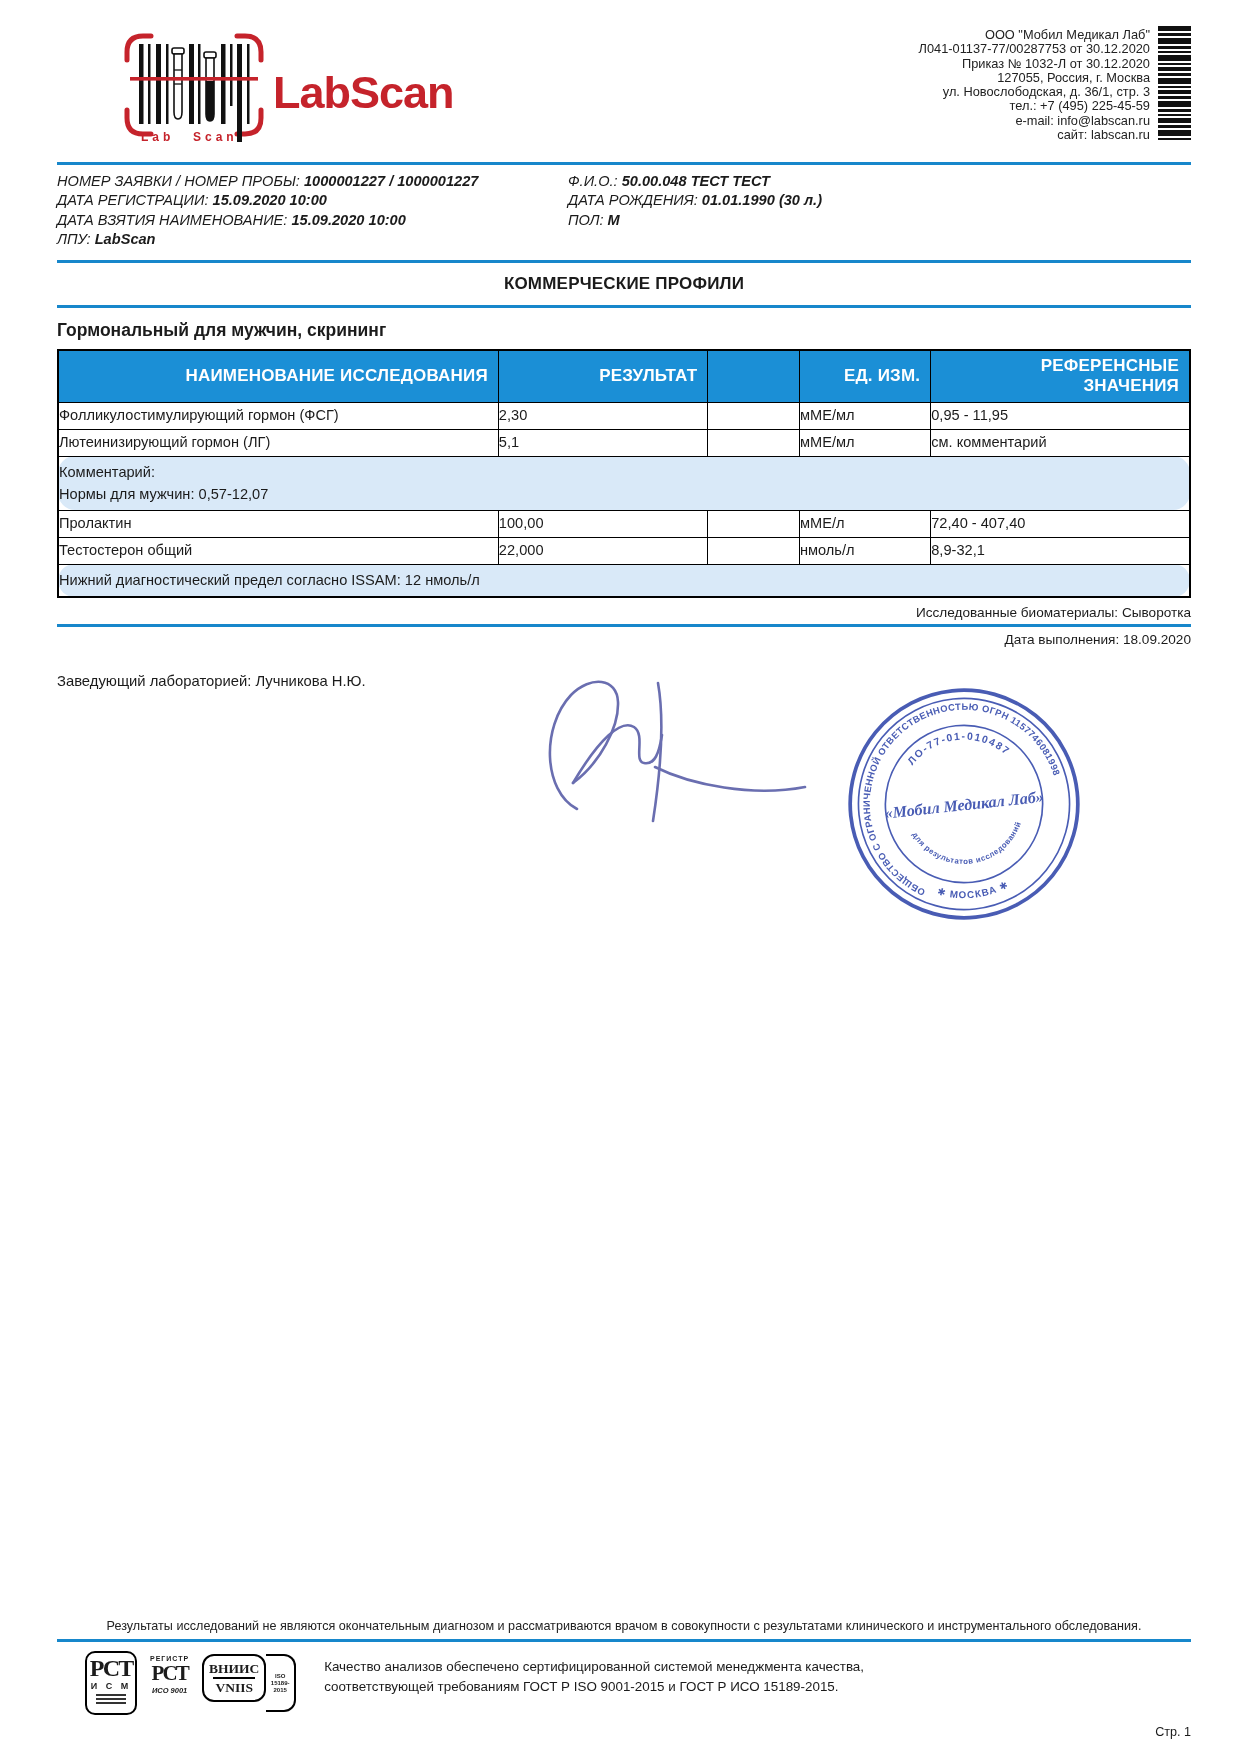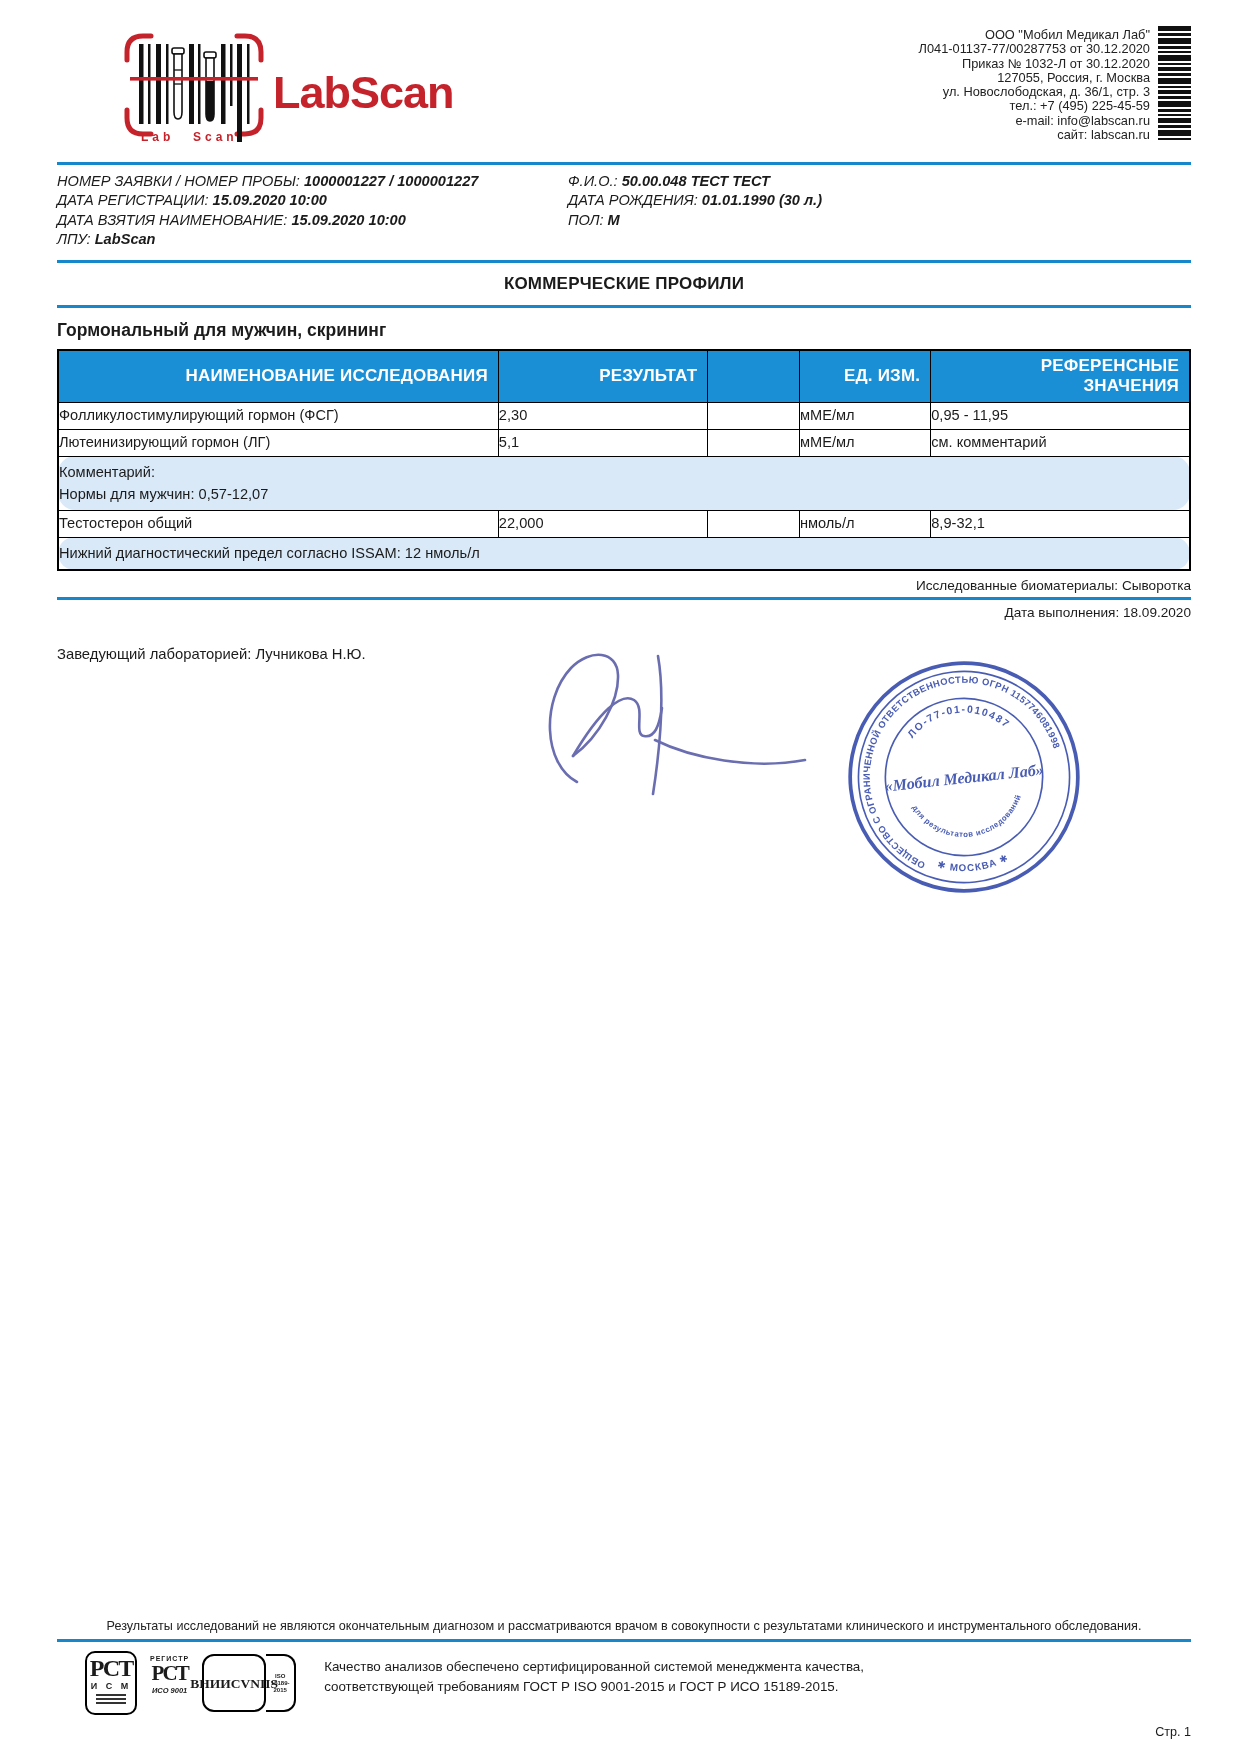--- a/index.html
+++ b/index.html
@@ -60,22 +60,22 @@
                display:flex; flex-direction:column; align-items:center; padding-top:3px; }
   .rst-glyph { font-family:"Liberation Serif",serif; font-weight:bold; font-size:24px; line-height:24px; letter-spacing:-2px; }
   .ism-txt { font-size:9px; font-weight:bold; letter-spacing:3px; margin-top:1px; }
   .tiny-lines { width:30px; margin-top:3px; }
   .tiny-lines div { height:2px; background:#333; margin-bottom:2px; }
   .cert-box2 { display:flex; flex-direction:column; align-items:center; padding-top:4px; }
   .registr-txt { font-size:7px; font-weight:bold; letter-spacing:1px; }
   .rst-glyph2 { font-family:"Liberation Serif",serif; font-weight:bold; font-size:21px; line-height:22px; letter-spacing:-2px; }
   .iso9001-txt { font-size:7.5px; font-weight:bold; font-style:italic; margin-top:2px; }
   .cert-box3 { display:flex; }
-  .vniis-main { width:64px; height:58px; border:2.5px solid #000; border-radius:12px;
-                display:flex; flex-direction:row; align-items:center; justify-content:center; margin-top:3px; }
+  .vniis-main { width:64px; height:48px; border:2.5px solid #000; border-radius:12px;
+                display:flex; flex-direction:column; align-items:center; justify-content:center; margin-top:3px; }
   .vniis-ru,.vniis-en { font-family:"Liberation Serif",serif; font-size:13.5px; font-weight:bold; line-height:15px; }
   .vniis-sep { width:42px; height:1.6px; background:#000; margin:1px 0; }
   .vniis-tab { width:30px; height:58px; border:2.5px solid #000; border-left:none;
                border-radius:0 12px 12px 0; margin-top:3px; display:flex; flex-direction:column;
                align-items:center; justify-content:center; }
   .iso15189 { font-size:6px; font-weight:bold; text-align:center; line-height:7px; }
   .quality { font-size:13.4px; line-height:19.5px; margin-left:28px; padding-top:6px; }
   .page-num { text-align:right; font-size:12.6px; margin-top:10px; }
 </style>
 </head>
@@ -220,20 +220,27 @@
           <td>мМЕ/мл</td>
           <td>см. комментарий</td>
         </tr>
         <tr>
           <td colspan="5" class="comment-cell">
             <div>Комментарий:</div>
             <div>Нормы для мужчин: 0,57-12,07</div>
           </td>
         </tr>
         <tr>
+          <td>Пролактин</td>
+          <td>100,00</td>
+          <td></td>
+          <td>мМЕ/л</td>
+          <td>72,40 - 407,40</td>
+        </tr>
+        <tr>
           <td>Тестостерон общий</td>
           <td>22,000</td>
           <td></td>
           <td>нмоль/л</td>
           <td>8,9-32,1</td>
         </tr>
         <tr>
           <td colspan="5" class="comment-cell">
             <div>Нижний диагностический предел согласно ISSAM: 12 нмоль/л</div>
           </td>

